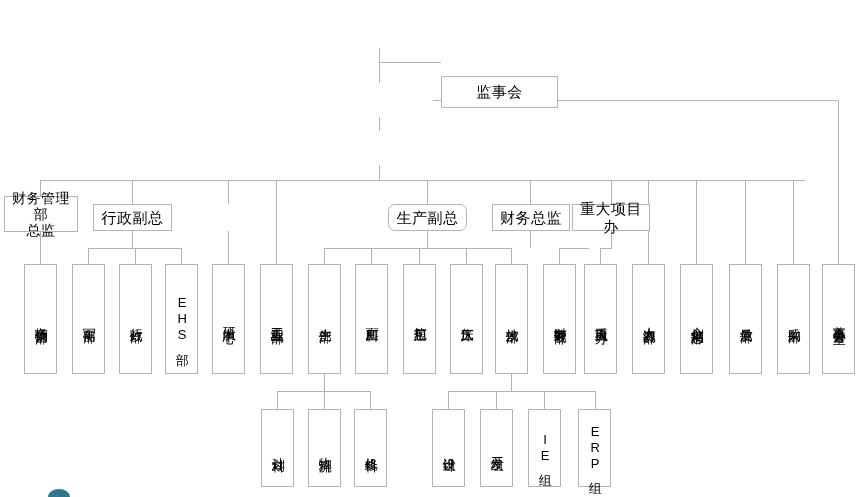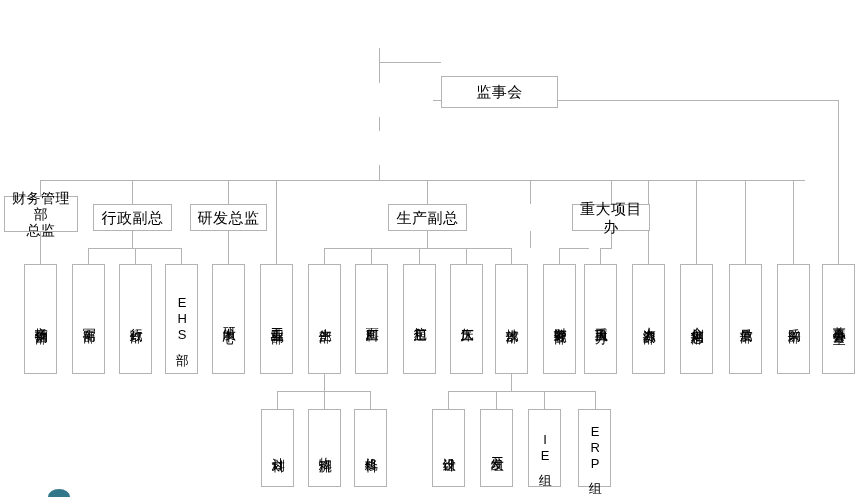--- a/index.html
+++ b/index.html
@@ -126,22 +126,22 @@
   <div class="conn v" style="left:448px; top:391px; height:18px;"></div>
   <div class="conn v" style="left:496px; top:391px; height:18px;"></div>
   <div class="conn v" style="left:544px; top:391px; height:18px;"></div>
   <div class="conn v" style="left:595px; top:391px; height:18px;"></div>
 
   <div class="node" style="left:441px; top:48px; width:117px; height:32px;margin-top:28px;">监事会</div>
 
   <div class="node" style="left:4px; top:196px; width:74px; height:36px; font-size:14px;">财务管理部
 总监</div>
   <div class="node" style="left:93px; top:204px; width:79px; height:27px;">行政副总</div>
-  <div class="node" style="left:190px; top:204px; width:77px; height:27px;">研发总监</div>
-  <div class="node" style="left:388px; top:204px; width:79px; height:27px;">生产副总</div>
+  <div class="node" style="left:388px; top:204px; width:79px; height:27px;border-radius:7px;">生产副总</div>
+  <div class="node" style="left:492px; top:204px; width:78px; height:27px;">财务总监</div>
   <div class="node" style="left:572px; top:204px; width:78px; height:27px;">重大项目办</div>
 
   <div class="node vertical" style="left:24px; top:264px; width:33px; height:110px;">市场营销部</div>
   <div class="node vertical" style="left:72px; top:264px; width:33px; height:110px;">军需部</div>
   <div class="node vertical" style="left:119px; top:264px; width:33px; height:110px;">行政部</div>
   <div class="node vertical" style="left:165px; top:264px; width:33px; height:110px;">EHS部</div>
   <div class="node vertical" style="left:212px; top:264px; width:33px; height:110px;">研发中心</div>
   <div class="node vertical" style="left:260px; top:264px; width:33px; height:110px;">工业工程部</div>
   <div class="node vertical" style="left:308px; top:264px; width:33px; height:110px;">生产部</div>
   <div class="node vertical" style="left:355px; top:264px; width:33px; height:110px;">面料工厂</div>

